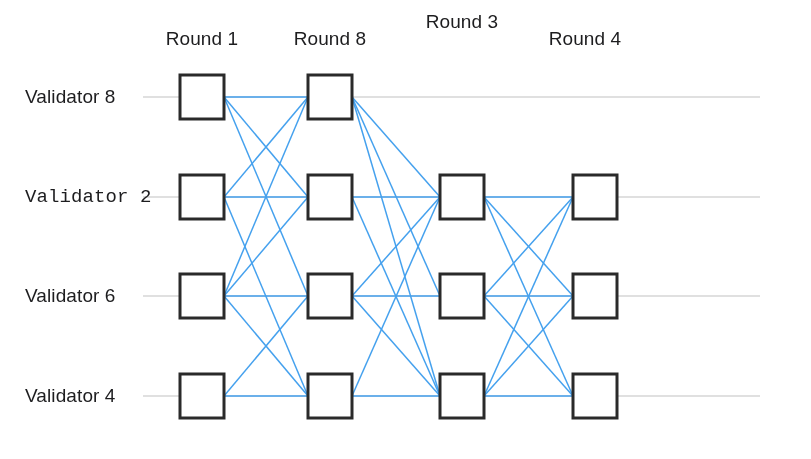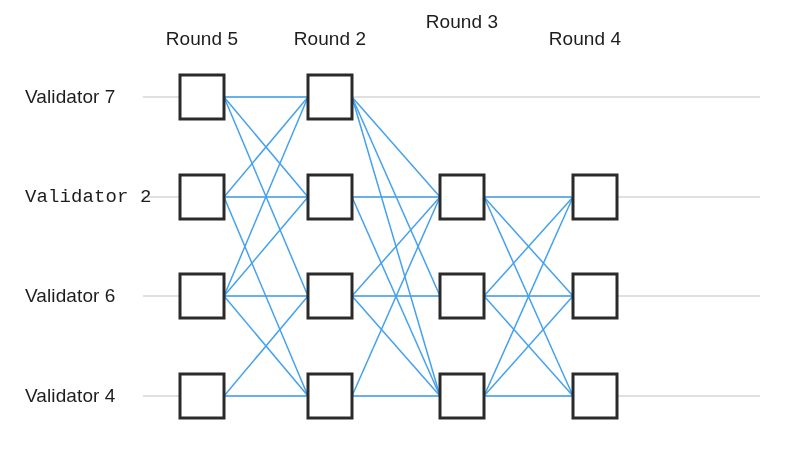--- a/index.html
+++ b/index.html
@@ -88,22 +88,22 @@
         <rect x="308" y="374" width="44" height="44" fill="#ffffff" stroke="#2a2a2a" stroke-width="3"></rect>
         <rect x="440" y="175" width="44" height="44" fill="#ffffff" stroke="#2a2a2a" stroke-width="3"></rect>
         <rect x="440" y="274" width="44" height="44" fill="#ffffff" stroke="#2a2a2a" stroke-width="3"></rect>
         <rect x="440" y="374" width="44" height="44" fill="#ffffff" stroke="#2a2a2a" stroke-width="3"></rect>
         <rect x="573" y="175" width="44" height="44" fill="#ffffff" stroke="#2a2a2a" stroke-width="3"></rect>
         <rect x="573" y="274" width="44" height="44" fill="#ffffff" stroke="#2a2a2a" stroke-width="3"></rect>
         <rect x="573" y="374" width="44" height="44" fill="#ffffff" stroke="#2a2a2a" stroke-width="3"></rect>
       </g>
   </svg>
   <div id="labels">
-      <div class="round-header" style="left: 132px; top: 28px;">Round 5</div>
-      <div class="round-header" style="left: 260px; top: 28px;">Round 2</div>
+      <div class="round-header" style="left: 132px; top: 28px;">Round 1</div>
+      <div class="round-header" style="left: 260px; top: 28px;">Round 8</div>
       <div class="round-header" style="left: 392px; top: 11px;">Round 3</div>
       <div class="round-header" style="left: 515px; top: 28px;">Round 4</div>
-      <div class="validator-label" style="top: 97px;">Validator 7</div>
+      <div class="validator-label" style="top: 97px;">Validator 8</div>
       <div class="validator-label" style="top: 197px; font-family: Liberation Mono, monospace;">Validator 2</div>
       <div class="validator-label" style="top: 296px;">Validator 6</div>
       <div class="validator-label" style="top: 396px;">Validator 4</div>
     </div>
 </div>
 
 </body></html>

